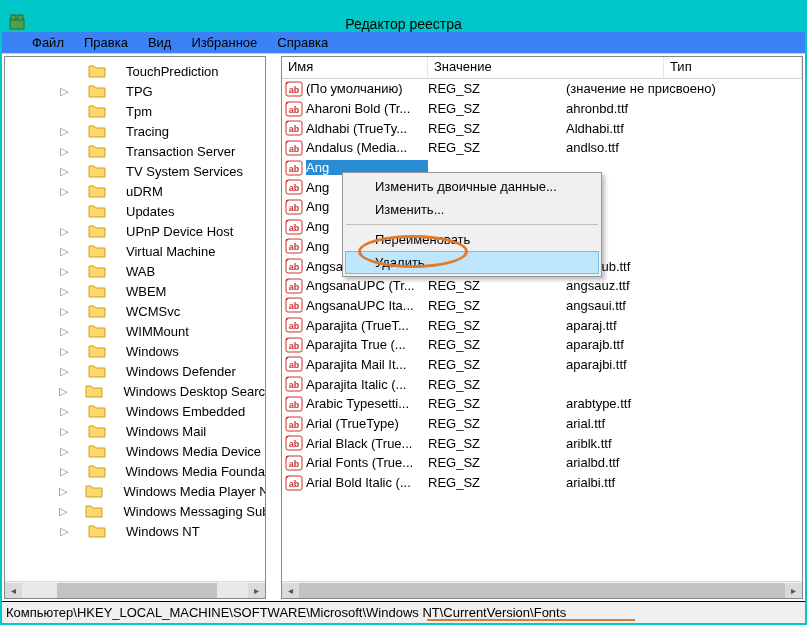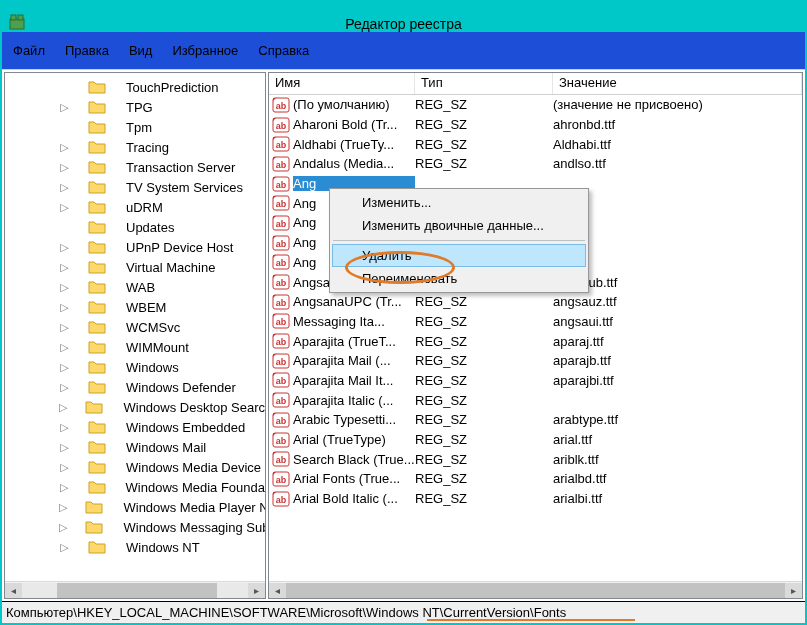--- a/index.html
+++ b/index.html
@@ -1,26 +1,26 @@
 <!DOCTYPE html>
 <html><head>
 <meta charset="utf-8">
 <style>
   * { box-sizing: border-box; font-family: "Segoe UI", Tahoma, sans-serif; }
   body { margin: 0; background: #fff; }
   .window { width: 807px; height: 625px; border: 2px solid #00c8c8; display: flex; flex-direction: column; background: #fff; }
   .titlebar { height: 30px; background: #00c8c8; display: flex; align-items: flex-end; position: relative; }
   .titlebar .icon { width: 18px; height: 18px; margin-left: 6px; }
   .titlebar .title { position: absolute; left: 0; right: 0; text-align: center; font-size: 14px; color: #000; pointer-events: none; }
-  .menubar { height: 38px; background: #1d4ed8; border-bottom: 1px solid #d0d0d0; display: flex; align-items: center; padding: 0 1px; font-size: 13px; }
+  .menubar { height: 22px; background: #3b82f6; border-bottom: 1px solid #d0d0d0; display: flex; align-items: center; padding: 0 20px; font-size: 13px; }
   .menu-item { padding: 2px 10px; cursor: default; }
   .client { flex: 1; display: flex; overflow: hidden; padding: 2px; gap: 2px; }
   .pane { border: 1px solid #828790; background: #fff; overflow: hidden; position: relative; }
   .tree-pane { width: 262px; display: flex; flex-direction: column; }
-  .list-pane { flex: 1; display: flex; flex-direction: column; }
+  .list-pane { flex: 1; display: flex; flex-direction: column; margin-left: 13px; }
   .tree-body { flex: 1; overflow: hidden; padding-top: 4px; }
   .tree-row { display: flex; align-items: center; height: 20px; font-size: 13px; padding-left: 54px; white-space: nowrap; gap: 16px; }
   .tree-row .twisty { width: 11px; height: 11px; margin-right: 2px; color: #7a7a7a; font-size: 11px; line-height: 11px; text-align: center; }
   .tree-row .folder { width: 18px; height: 14px; margin-right: 4px; }
   .folder svg { display: block; }
   .list-header { display: flex; height: 22px; border-bottom: 1px solid #d0d0d0; font-size: 13px; background: #fff; }
   .list-header .col { padding: 2px 6px; border-right: 1px solid #e6e6e6; }
   .col-name { width: 146px; }
   .col-type { width: 138px; }
   .col-value { flex: 1; }
@@ -293,31 +293,31 @@
         <div class="track">
           <div class="thumb" style="left:35px;width:160px"></div>
         </div>
         <div class="arrow">▸</div>
       </div>
     </div>
 
     <div class="pane list-pane">
       <div class="list-header">
         <div class="col col-name">Имя</div>
+        <div class="col col-value">Значение</div>
         <div class="col col-type">Тип</div>
-        <div class="col col-value">Значение</div>
       </div>
       <div class="list-body" id="list-body">
 
         <div class="context-menu" style="left:60px; top:93px; width:260px;">
+          <div class="cm-item">Изменить двоичные данные...</div>
           <div class="cm-item">Изменить...</div>
-          <div class="cm-item">Изменить двоичные данные...</div>
           <div class="cm-sep"></div>
+          <div class="cm-item">Переименовать</div>
           <div class="cm-item hl">Удалить</div>
-          <div class="cm-item">Переименовать</div>
         </div>
         <div class="ellipse-highlight" style="left:76px; top:156px; width:110px; height:33px;"></div>
 
       <div class="list-row">
             <span class="ic">
               <svg width="18" height="16" viewBox="0 0 18 16">
                 <rect x="1" y="1" width="16" height="14" rx="2" fill="#fff" stroke="#c33"></rect>
                 <text x="9" y="12" text-anchor="middle" font-size="9" font-weight="bold" fill="#c33" font-family="Tahoma">ab</text>
                 <path d="M1 1 L4 1 L1 4 Z" fill="#c33"></path>
               </svg>
@@ -447,21 +447,21 @@
             <span class="c-value">angsauz.ttf</span>
           </div>
           <div class="list-row">
             <span class="ic">
               <svg width="18" height="16" viewBox="0 0 18 16">
                 <rect x="1" y="1" width="16" height="14" rx="2" fill="#fff" stroke="#c33"></rect>
                 <text x="9" y="12" text-anchor="middle" font-size="9" font-weight="bold" fill="#c33" font-family="Tahoma">ab</text>
                 <path d="M1 1 L4 1 L1 4 Z" fill="#c33"></path>
               </svg>
             </span>
-            <span class="c-name">Messaging Ita...</span>
+            <span class="c-name">AngsanaUPC Ita...</span>
             <span class="c-type">REG_SZ</span>
             <span class="c-value">angsaui.ttf</span>
           </div>
           <div class="list-row">
             <span class="ic">
               <svg width="18" height="16" viewBox="0 0 18 16">
                 <rect x="1" y="1" width="16" height="14" rx="2" fill="#fff" stroke="#c33"></rect>
                 <text x="9" y="12" text-anchor="middle" font-size="9" font-weight="bold" fill="#c33" font-family="Tahoma">ab</text>
                 <path d="M1 1 L4 1 L1 4 Z" fill="#c33"></path>
               </svg>
@@ -471,21 +471,21 @@
             <span class="c-value">aparaj.ttf</span>
           </div>
           <div class="list-row">
             <span class="ic">
               <svg width="18" height="16" viewBox="0 0 18 16">
                 <rect x="1" y="1" width="16" height="14" rx="2" fill="#fff" stroke="#c33"></rect>
                 <text x="9" y="12" text-anchor="middle" font-size="9" font-weight="bold" fill="#c33" font-family="Tahoma">ab</text>
                 <path d="M1 1 L4 1 L1 4 Z" fill="#c33"></path>
               </svg>
             </span>
-            <span class="c-name">Aparajita Mail (...</span>
+            <span class="c-name">Aparajita True (...</span>
             <span class="c-type">REG_SZ</span>
             <span class="c-value">aparajb.ttf</span>
           </div>
           <div class="list-row">
             <span class="ic">
               <svg width="18" height="16" viewBox="0 0 18 16">
                 <rect x="1" y="1" width="16" height="14" rx="2" fill="#fff" stroke="#c33"></rect>
                 <text x="9" y="12" text-anchor="middle" font-size="9" font-weight="bold" fill="#c33" font-family="Tahoma">ab</text>
                 <path d="M1 1 L4 1 L1 4 Z" fill="#c33"></path>
               </svg>
@@ -530,21 +530,21 @@
             <span class="c-value">arial.ttf</span>
           </div>
           <div class="list-row">
             <span class="ic">
               <svg width="18" height="16" viewBox="0 0 18 16">
                 <rect x="1" y="1" width="16" height="14" rx="2" fill="#fff" stroke="#c33"></rect>
                 <text x="9" y="12" text-anchor="middle" font-size="9" font-weight="bold" fill="#c33" font-family="Tahoma">ab</text>
                 <path d="M1 1 L4 1 L1 4 Z" fill="#c33"></path>
               </svg>
             </span>
-            <span class="c-name">Search Black (True...</span>
+            <span class="c-name">Arial Black (True...</span>
             <span class="c-type">REG_SZ</span>
             <span class="c-value">ariblk.ttf</span>
           </div>
           <div class="list-row">
             <span class="ic">
               <svg width="18" height="16" viewBox="0 0 18 16">
                 <rect x="1" y="1" width="16" height="14" rx="2" fill="#fff" stroke="#c33"></rect>
                 <text x="9" y="12" text-anchor="middle" font-size="9" font-weight="bold" fill="#c33" font-family="Tahoma">ab</text>
                 <path d="M1 1 L4 1 L1 4 Z" fill="#c33"></path>
               </svg>

